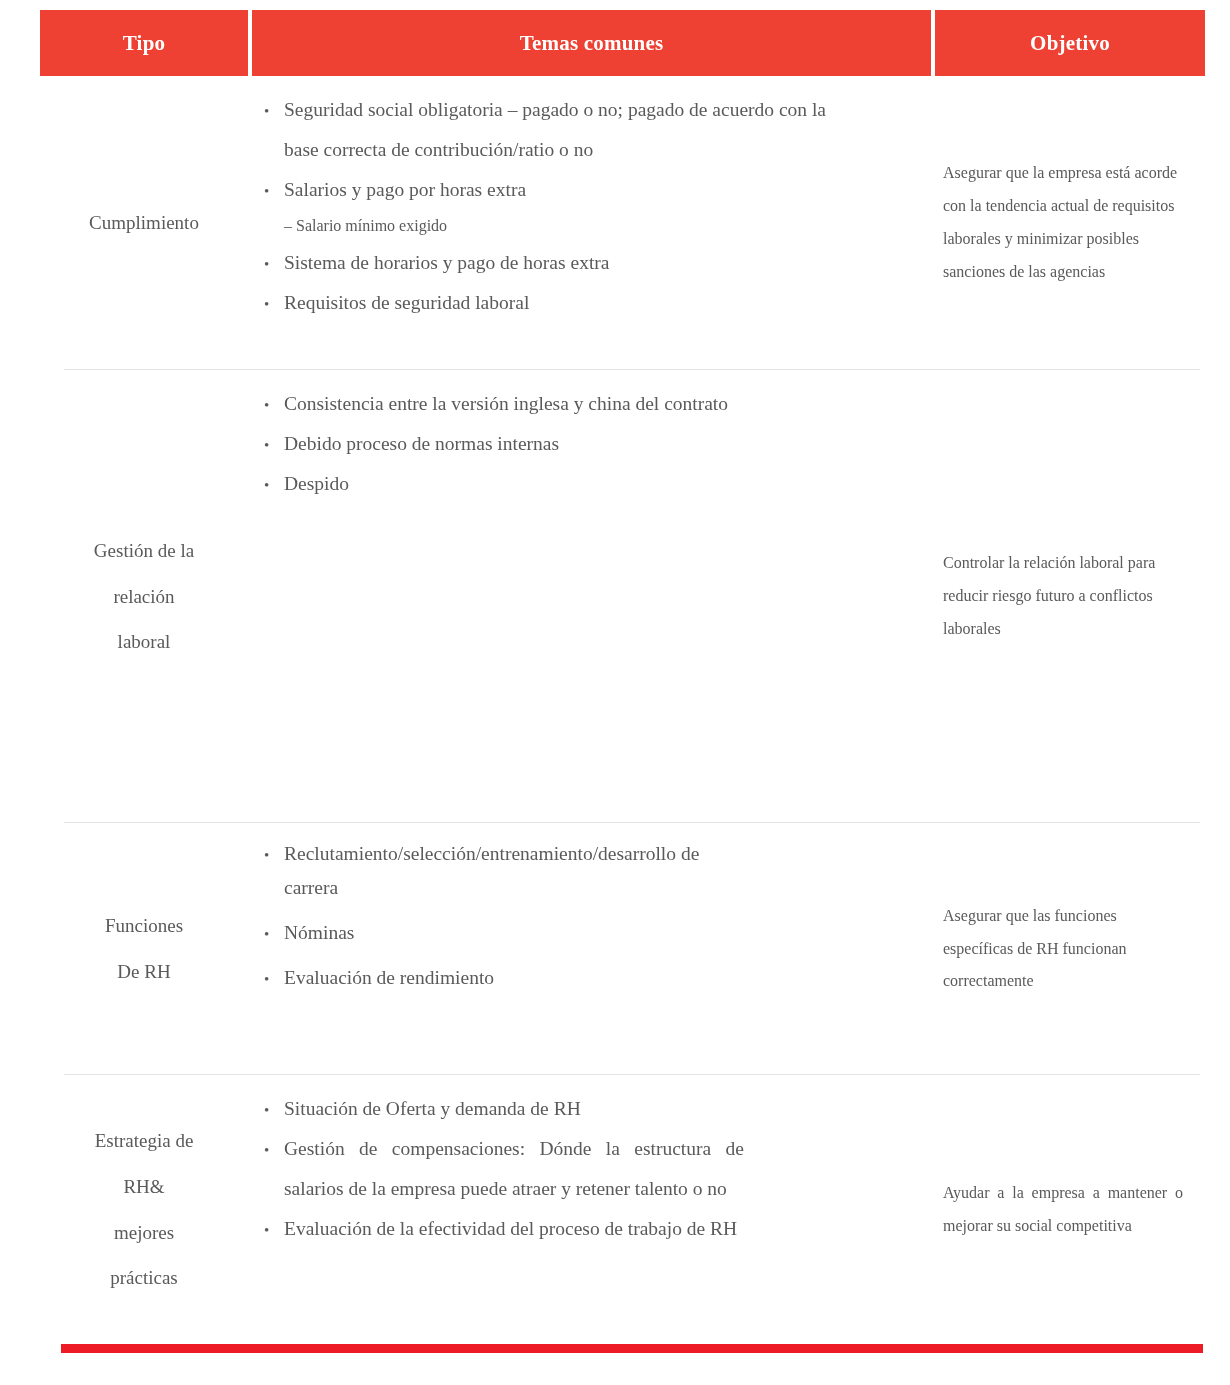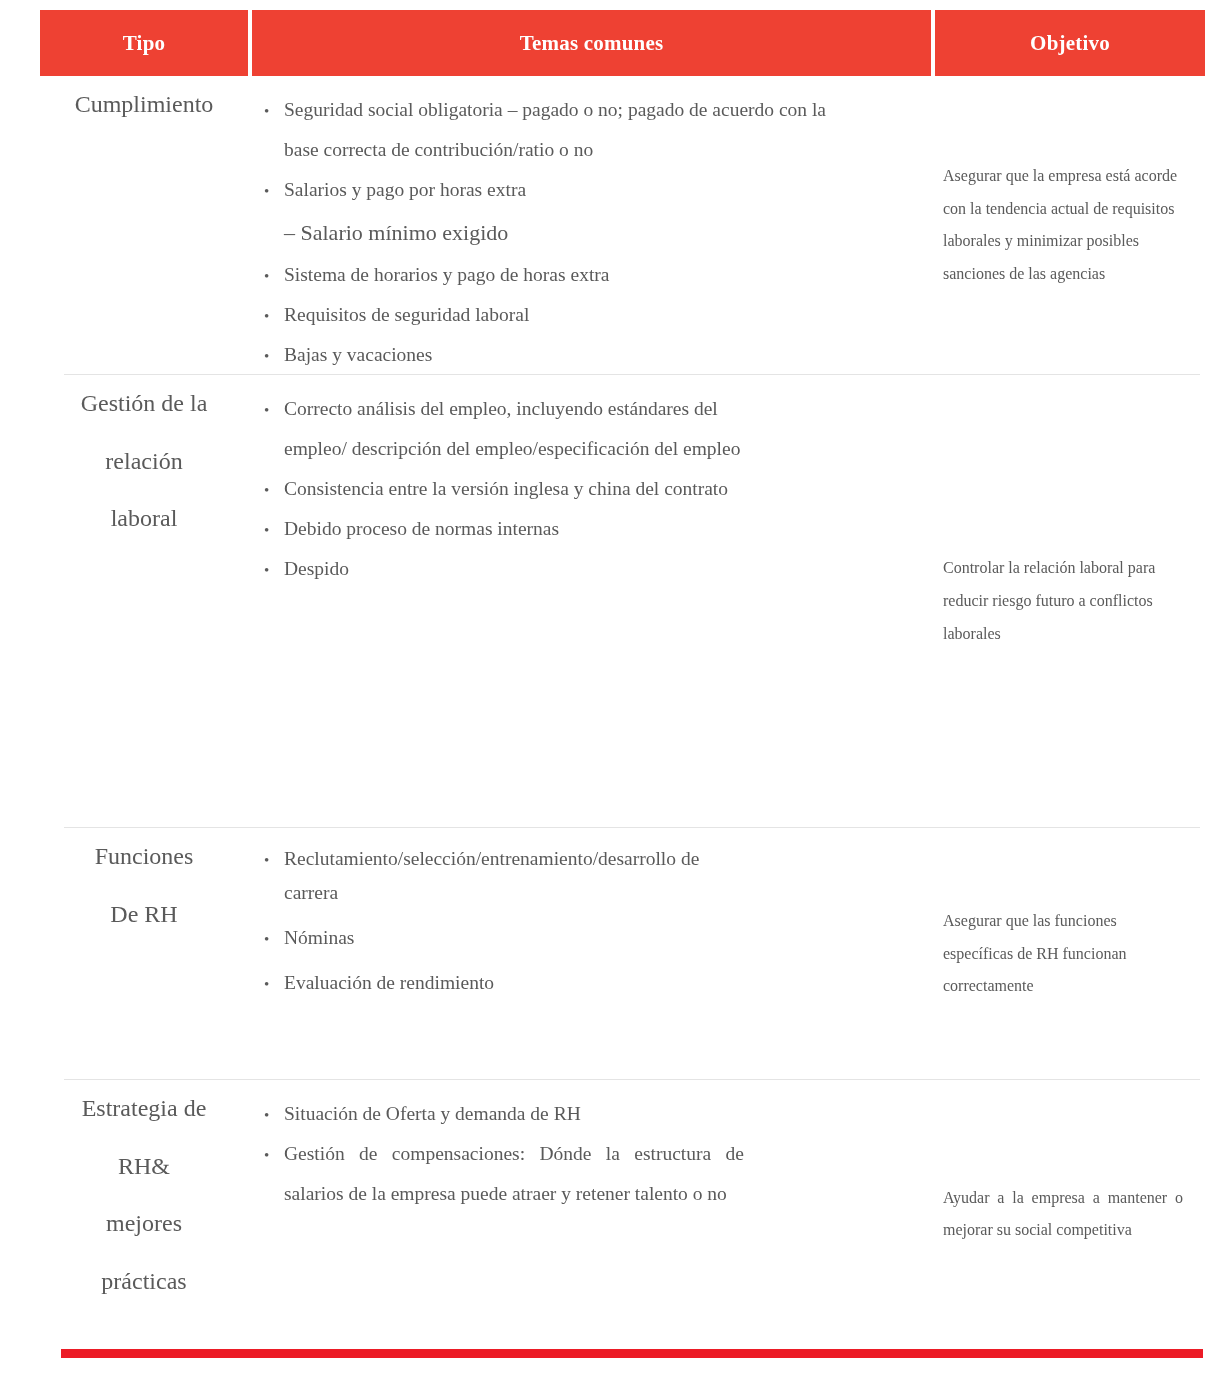--- a/index.html
+++ b/index.html
@@ -49,25 +49,25 @@
     height: 1px;
     background: #E4E4E4;
   }
   .row-1 { min-height: 294px; }
   .row-2 { min-height: 453px; }
   .row-3 { min-height: 252px; }
   .row-4 { min-height: 269px; }
 
   .cell-tipo {
     display: flex;
-    align-items: flex-start;
+    align-items: center;
     justify-content: center;
     text-align: center;
     color: #5A5A5A;
-    font-size: 24px;
+    font-size: 19px;
     line-height: 2.4;
   }
   .tipo-text { white-space: pre-line; }
 
   .cell-temas { padding-top: 14px; }
   ul.temas-list {
     list-style: none;
     padding-left: 12px;
   }
   ul.temas-list li {
@@ -80,21 +80,21 @@
   ul.temas-list li::before {
     content: "\2022";
     display: inline-block;
     width: 20px;
     margin-left: -20px;
     font-size: 15px;
     color: #5A5A5A;
   }
   .sub-item {
     color: #5A5A5A;
-    font-size: 22px;
+    font-size: 16px;
     line-height: 2.05;
   }
   .row-2 ul.temas-list li { max-width: 490px; }
   .row-3 ul.temas-list li { max-width: 445px; line-height: 1.75; margin-bottom: 11px; }
   .row-4 ul.temas-list li { max-width: 480px; text-align: justify; }
 
   .cell-objetivo {
     display: flex;
     align-items: center;
     padding-left: 8px;
@@ -128,37 +128,35 @@
   <div class="row row-1">
     <div class="cell-tipo">
       <div class="tipo-text">Cumplimiento</div>
     </div>
     <div class="cell-temas">
       <ul class="temas-list">
             <li><span>Seguridad social obligatoria – pagado o no; pagado de acuerdo con la base correcta de contribución/ratio o no</span></li>
             <li><span>Salarios y pago por horas extra</span><div class="sub-item">– Salario mínimo exigido</div></li>
             <li><span>Sistema de horarios y pago de horas extra</span></li>
             <li><span>Requisitos de seguridad laboral</span></li>
-            <li><span>Bajas y vacaciones</span></li>
           </ul>
     </div>
     <div class="cell-objetivo">
       <div class="objetivo-text">Asegurar que la empresa está acorde con la tendencia actual de requisitos laborales y minimizar posibles sanciones de las agencias</div>
     </div>
   </div>
 
   <div class="row row-2">
     <div class="cell-tipo">
       <div class="tipo-text">Gestión de la
 relación
 laboral</div>
     </div>
     <div class="cell-temas">
       <ul class="temas-list">
-            <li><span>Correcto análisis del empleo, incluyendo estándares del empleo/ descripción del empleo/especificación del empleo</span></li>
             <li><span>Consistencia entre la versión inglesa y china del contrato</span></li>
             <li><span>Debido proceso de normas internas</span></li>
             <li><span>Despido</span></li>
           </ul>
     </div>
     <div class="cell-objetivo">
       <div class="objetivo-text">Controlar la relación laboral para reducir riesgo futuro a conflictos laborales</div>
     </div>
   </div>
 
@@ -183,20 +181,21 @@
     <div class="cell-tipo">
       <div class="tipo-text">Estrategia de
 RH&amp;
 mejores
 prácticas</div>
     </div>
     <div class="cell-temas">
       <ul class="temas-list">
             <li><span>Situación de Oferta y demanda de RH</span></li>
             <li><span>Gestión de compensaciones: Dónde la estructura de salarios de la empresa puede atraer y retener talento o no</span></li>
+            <li><span>Evaluación de la efectividad del proceso de trabajo de RH</span></li>
           </ul>
     </div>
     <div class="cell-objetivo">
       <div class="objetivo-text">Ayudar a la empresa a mantener o mejorar su social competitiva</div>
     </div>
   </div>
 </div>
 
   <div class="bottom-rule"></div>
 </div>

